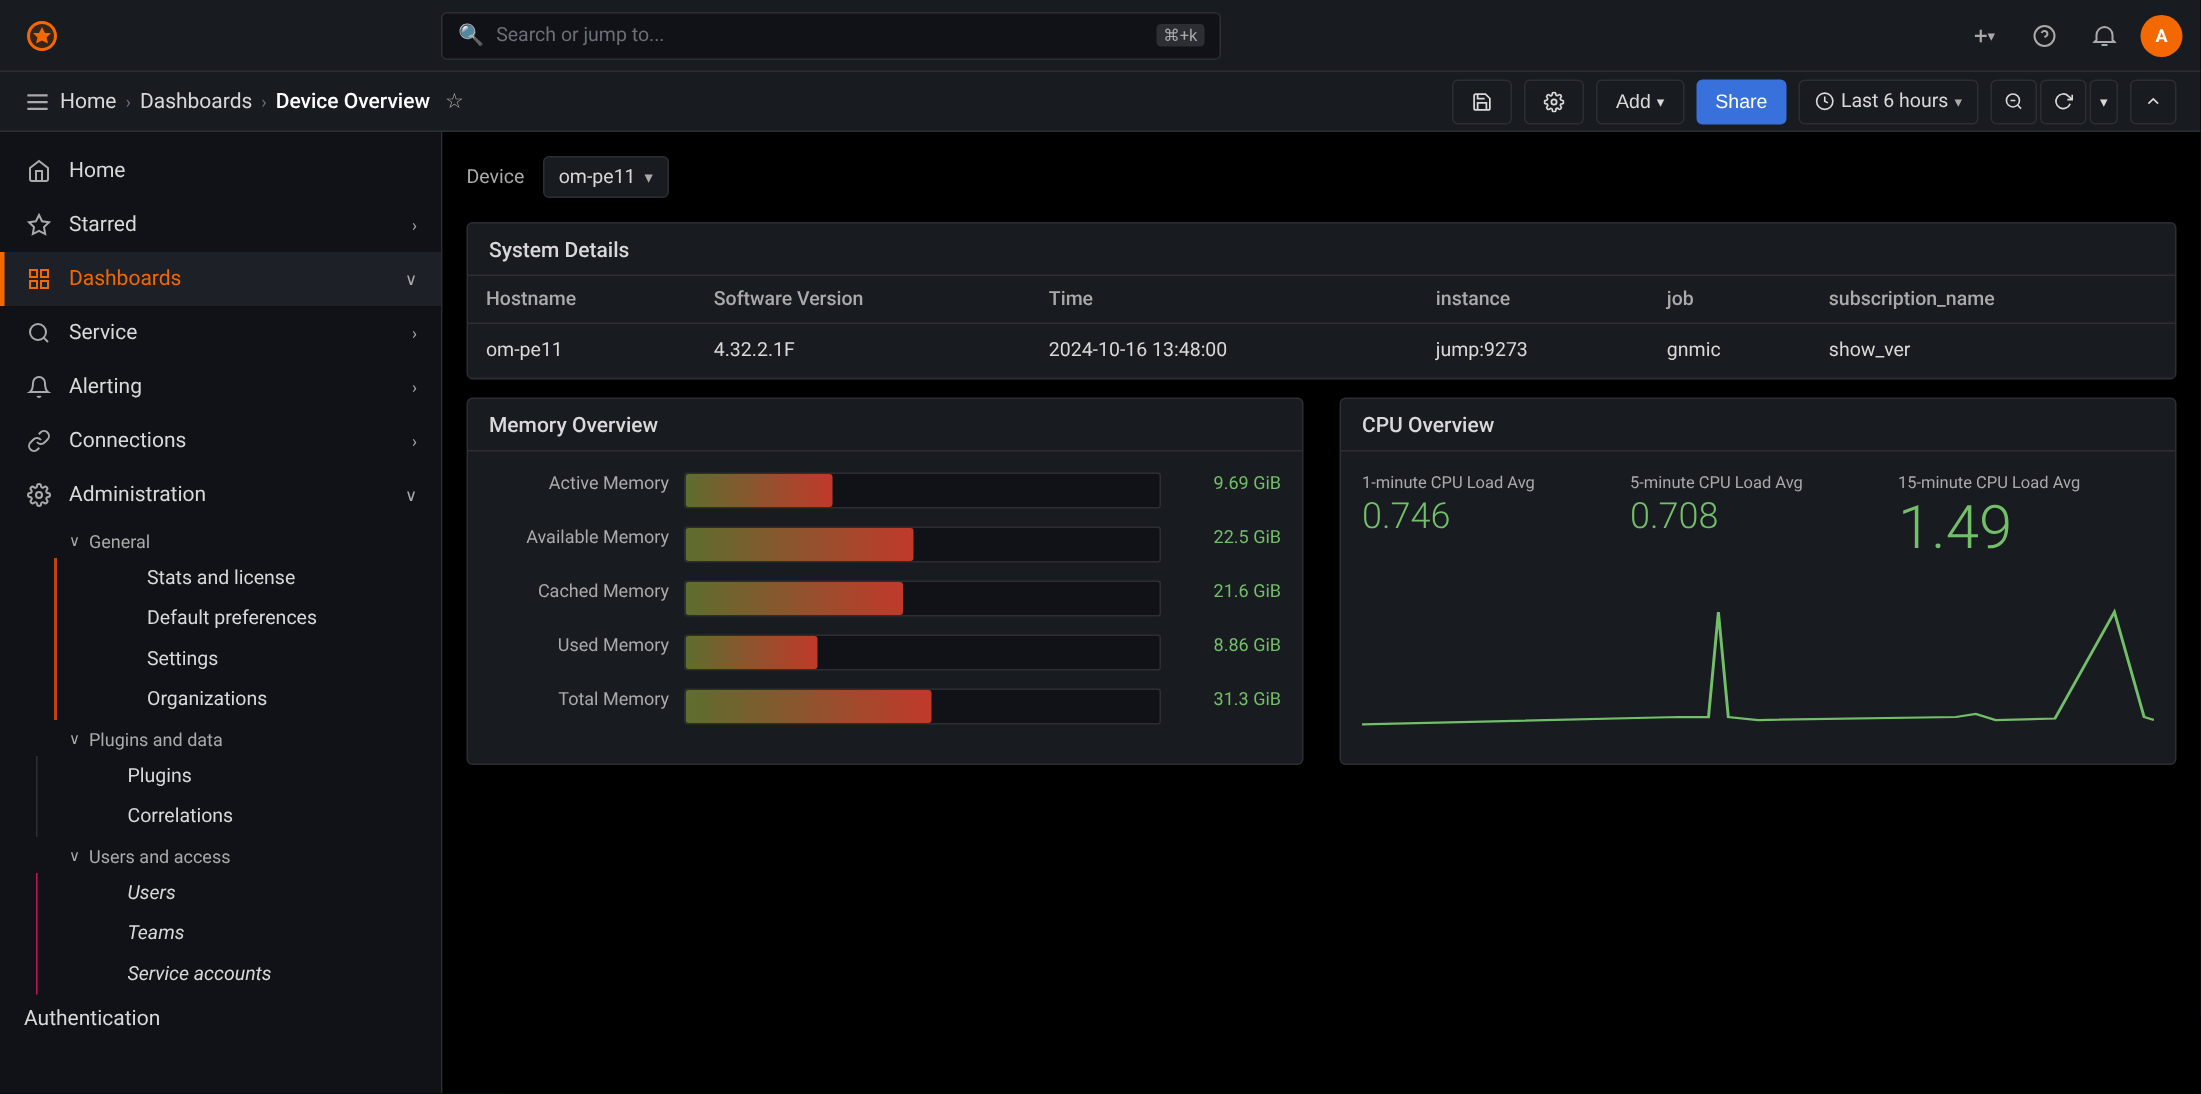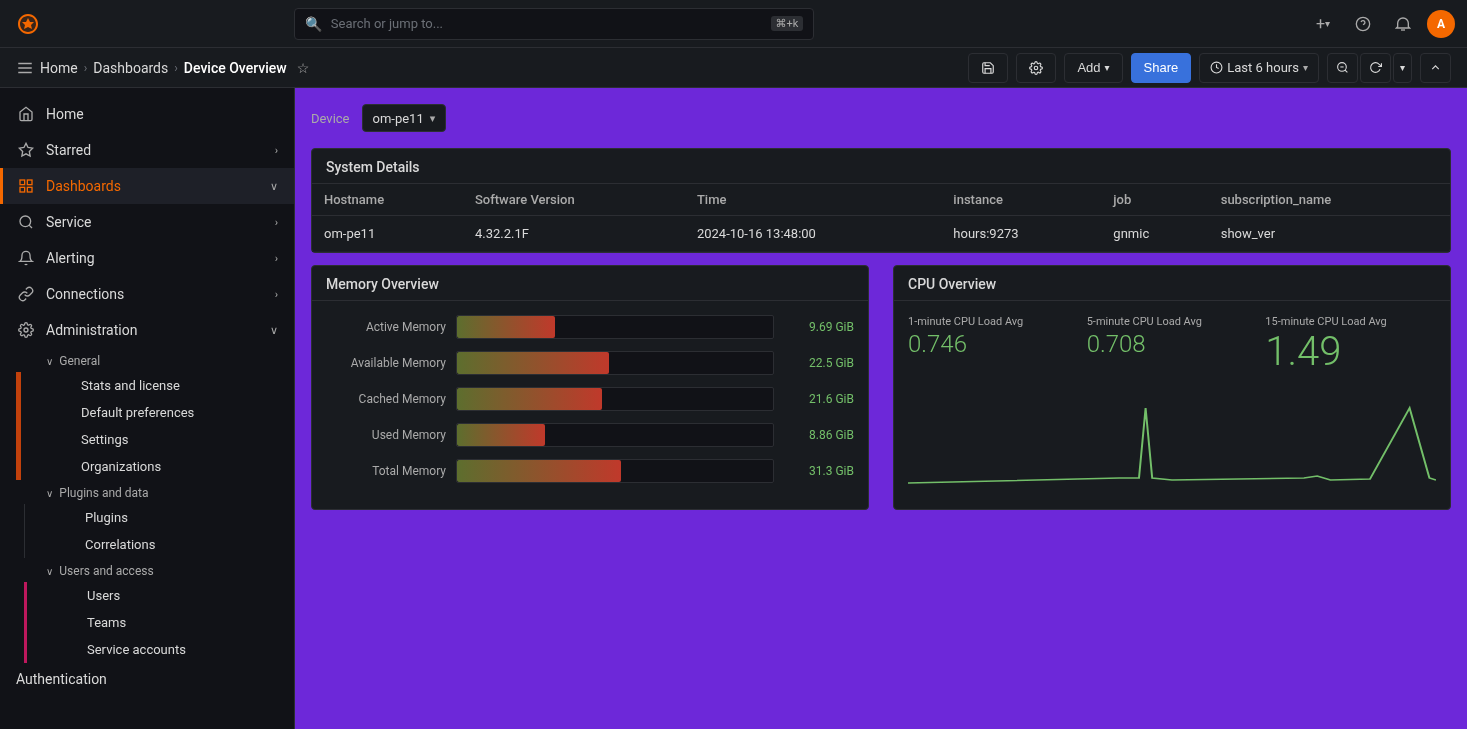--- a/index.html
+++ b/index.html
@@ -36,21 +36,21 @@
     
     .sidebar { width: 295px; background: #111217; border-right: 1px solid #2c2e33; display: flex; flex-direction: column; overflow-y: auto; flex-shrink: 0; }
     .sidebar-nav { padding: 8px 0; }
     .sidebar-item { display: flex; align-items: center; padding: 8px 16px; gap: 10px; cursor: pointer; color: #d9d9d9; font-size: 14px; border-radius: 0; transition: background 0.1s; }
     .sidebar-item.active { background: #1e2028; border-left: 3px solid #f46800; padding-left: 13px; }
     .sidebar-item-icon { width: 20px; height: 20px; display: flex; align-items: center; justify-content: center; color: #aaa; font-size: 16px; flex-shrink: 0; }
     .sidebar-item-text { flex: 1; }
     .sidebar-chevron { color: #aaa; font-size: 11px; }
 
     
-    .content { flex: 1; background: #6d28d9; overflow-y: auto; padding: 16px; }
+    .content { flex: 1; background: #000000; overflow-y: auto; padding: 16px; }
 
     
     .device-row { display: flex; align-items: center; gap: 12px; margin-bottom: 16px; }
     .device-label { color: #aaa; font-size: 13px; }
     .device-select { background: #181b1f; border: 1px solid #2c2e33; border-radius: 4px; color: #d9d9d9; padding: 4px 10px; font-size: 13px; cursor: pointer; display: flex; align-items: center; gap: 6px; height: 28px; }
     .device-select-chevron { font-size: 11px; color: #aaa; }
 
     
     .panel { background: #181b1f; border: 1px solid #2c2e33; border-radius: 4px; margin-bottom: 12px; }
     .panel-header { padding: 10px 14px 8px; font-size: 14px; font-weight: 500; color: #d9d9d9; border-bottom: 1px solid #2c2e33; }
@@ -58,21 +58,21 @@
 
     
     .sys-table { width: 100%; border-collapse: collapse; }
     .sys-table th { text-align: left; padding: 8px 12px; font-size: 13px; font-weight: 500; color: #aaa; border-bottom: 1px solid #2c2e33; }
     .sys-table td { padding: 10px 12px; font-size: 13px; color: #d9d9d9; border-bottom: 1px solid #1e2028; }
 
     
     .panels-row { display: grid; grid-template-columns: 1fr 1fr; gap: 24px; }
 
     
-    .mem-row { display: flex; align-items: center; gap: 10px; margin-bottom: 12px; }
+    .mem-row { display: flex; align-items: flex-start; gap: 10px; margin-bottom: 12px; }
     .mem-label { width: 120px; text-align: right; font-size: 12px; color: #aaa; flex-shrink: 0; }
     .mem-bar-wrap { flex: 1; background: #111217; border: 1px solid #2c2e33; height: 24px; border-radius: 2px; overflow: hidden; }
     .mem-bar { height: 100%; background: linear-gradient(to right, #5d6e2e, #c0392b); border-radius: 2px; }
     .mem-value { width: 70px; text-align: right; font-size: 12px; color: #d9d9d9; flex-shrink: 0; }
 
     
     .cpu-stats { display: grid; grid-template-columns: 1fr 1fr 1fr; gap: 8px; margin-bottom: 16px; }
     .cpu-stat { display: flex; flex-direction: column; gap: 4px; }
     .cpu-stat-label { font-size: 11px; color: #aaa; }
     .cpu-stat-value { font-size: 24px; font-weight: 300; color: #73bf69; line-height: 1; }
@@ -273,21 +273,21 @@
         </div>
         <span class="sidebar-item-text">Administration</span>
         <span class="sidebar-chevron">∨</span>
       </div>
 
       <div style="padding-left:16px;">
         <div class="subgroup-label">
           <span class="subgroup-chevron">∨</span>
           <span>General</span>
         </div>
-        <div style="border-left:5px solid #c2410c; margin-left:0;">
+        <div style="border-left:2px solid #c2410c; margin-left:20px;">
           <div class="subsub-item">Stats and license</div>
           <div class="subsub-item">Default preferences</div>
           <div class="subsub-item">Settings</div>
           <div class="subsub-item">Organizations</div>
         </div>
       </div>
 
       <div style="padding-left:16px;">
         <div class="subgroup-label">
           <span class="subgroup-chevron">∨</span>
@@ -297,21 +297,21 @@
           <div class="subsub-item">Plugins</div>
           <div class="subsub-item">Correlations</div>
         </div>
       </div>
 
       <div style="padding-left:16px;">
         <div class="subgroup-label">
           <span class="subgroup-chevron">∨</span>
           <span>Users and access</span>
         </div>
-        <div style="border-left:3px solid #be185d; margin-left:8px;">
+        <div style="border-left:1px solid #be185d; margin-left:8px;font-style:italic;">
           <div class="subsub-item">Users</div>
           <div class="subsub-item">Teams</div>
           <div class="subsub-item">Service accounts</div>
         </div>
       </div>
 
       <div class="sidebar-item" style="padding-left:16px;">
         <span>Authentication</span>
       </div>
 
@@ -340,21 +340,21 @@
               <th>instance</th>
               <th>job</th>
               <th>subscription_name</th>
             </tr>
           </thead>
           <tbody>
             <tr class="table-row">
               <td>om-pe11</td>
               <td>4.32.2.1F</td>
               <td>2024-10-16 13:48:00</td>
-              <td>hours:9273</td>
+              <td>jump:9273</td>
               <td>gnmic</td>
               <td>show_ver</td>
             </tr>
           </tbody>
         </table>
       </div>
     </div>
 
     <div class="panels-row">
 

